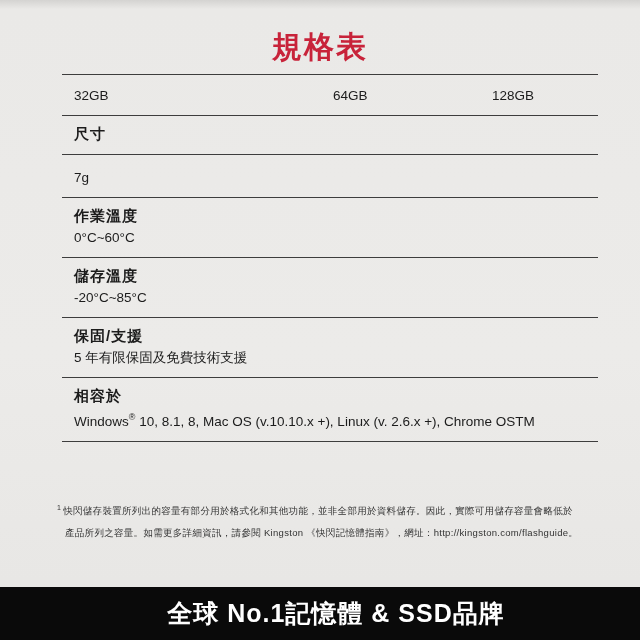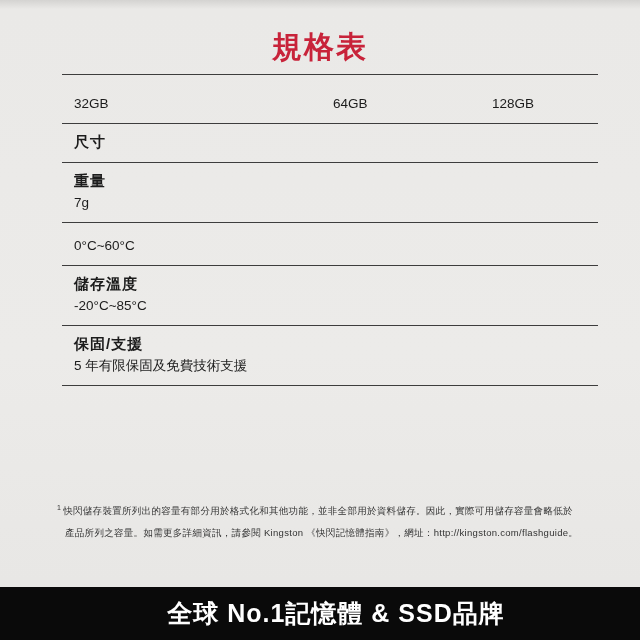--- a/index.html
+++ b/index.html
@@ -41,21 +41,21 @@
     line-height: 17px;
   }
   .spec-label sup { font-size: 9px; font-weight: bold; }
   .spec-value {
     font-size: 13.5px;
     color: #1c1c1c;
     margin-top: 6px;
     line-height: 15px;
   }
   .spec-value sup { font-size: 9px; }
-  .cap-cols { display: flex; margin-top: 12px; }
+  .cap-cols { display: flex; margin-top: 4px; }
   .cap-col { font-size: 13.5px; color: #1c1c1c; line-height: 15px; }
   .cap-col.c1 { width: 259px; }
   .cap-col.c2 { width: 159px; }
   .footnote {
     position: absolute;
     left: 57px; top: 497px;
     width: 545px;
     font-size: 9.5px;
     color: #333333;
     line-height: 22px;
@@ -95,38 +95,42 @@
         <span class="cap-col c2">64GB</span>
         <span class="cap-col c3">128GB</span>
       </div>
     </div>
 
     <div class="spec-row">
       <div class="spec-label">尺寸</div>
     </div>
 
     <div class="spec-row">
-      <div class="spec-label">重量</div>
       <div class="spec-value">7g</div>
     </div>
 
     <div class="spec-row">
+      <div class="spec-label">作業溫度</div>
       <div class="spec-value">0°C~60°C</div>
     </div>
 
     <div class="spec-row">
       <div class="spec-label">儲存溫度</div>
       <div class="spec-value">-20°C~85°C</div>
     </div>
 
     <div class="spec-row">
       <div class="spec-label">保固/支援</div>
       <div class="spec-value">5 年有限保固及免費技術支援</div>
     </div>
 
+    <div class="spec-row">
+      <div class="spec-label">相容於</div>
+      <div class="spec-value"><span>Windows</span><sup>®</sup><span> 10, 8.1, 8, Mac OS (v.10.10.x +), Linux (v. 2.6.x +), Chrome OSTM</span></div>
+    </div>
 
   </div>
 
   <div class="footnote">
     <div class="fn-line1"><sup>1</sup><span>快閃儲存裝置所列出的容量有部分用於格式化和其他功能，並非全部用於資料儲存。因此，實際可用儲存容量會略低於</span></div>
     <div class="fn-line2">產品所列之容量。如需更多詳細資訊，請參閱 Kingston 《快閃記憶體指南》，網址：http://kingston.com/flashguide。</div>
   </div>
 
   <div class="footer-bar">
     <div class="footer-text">全球 No.1記憶體 &amp; SSD品牌</div>

